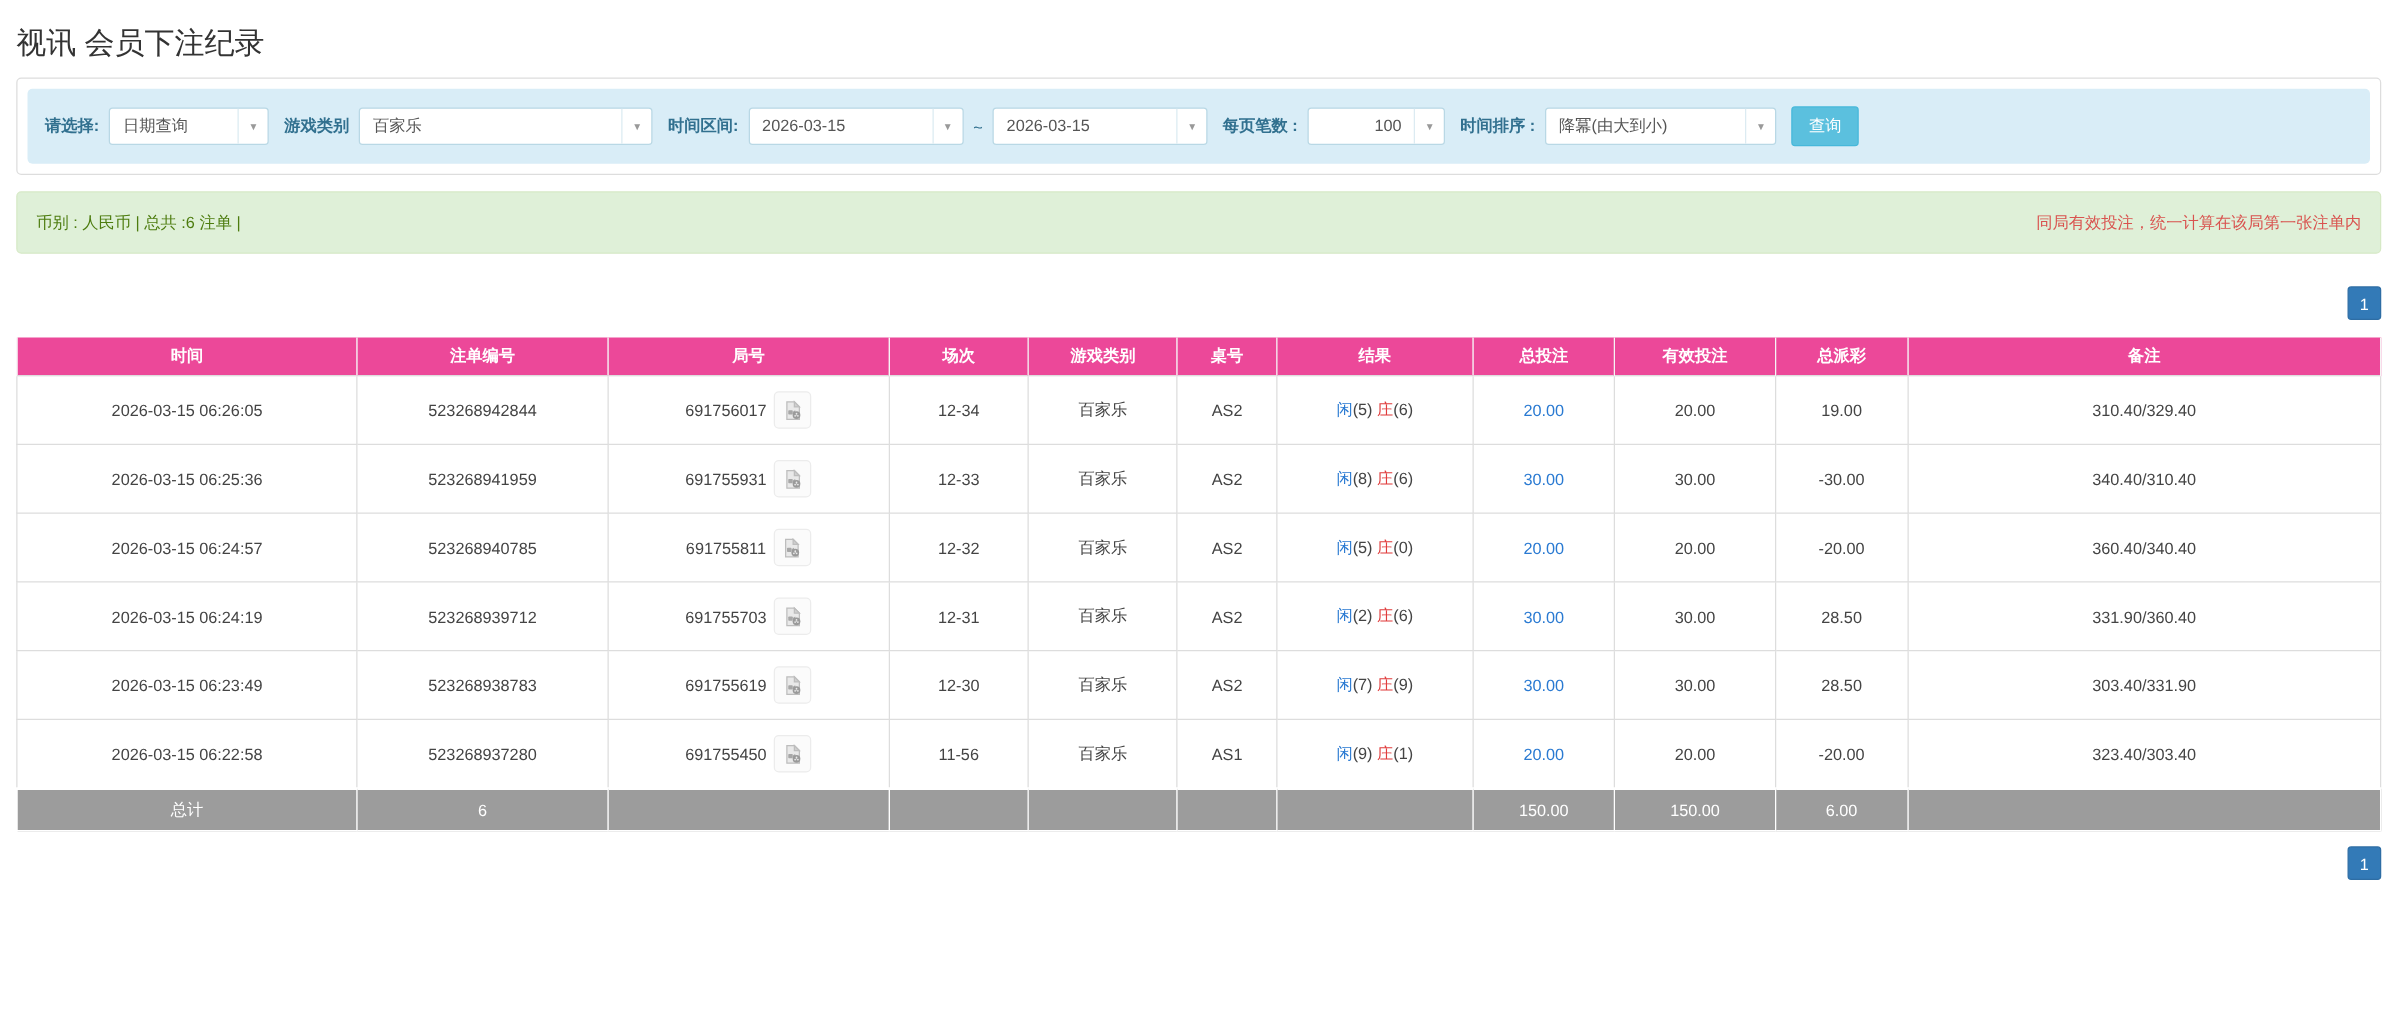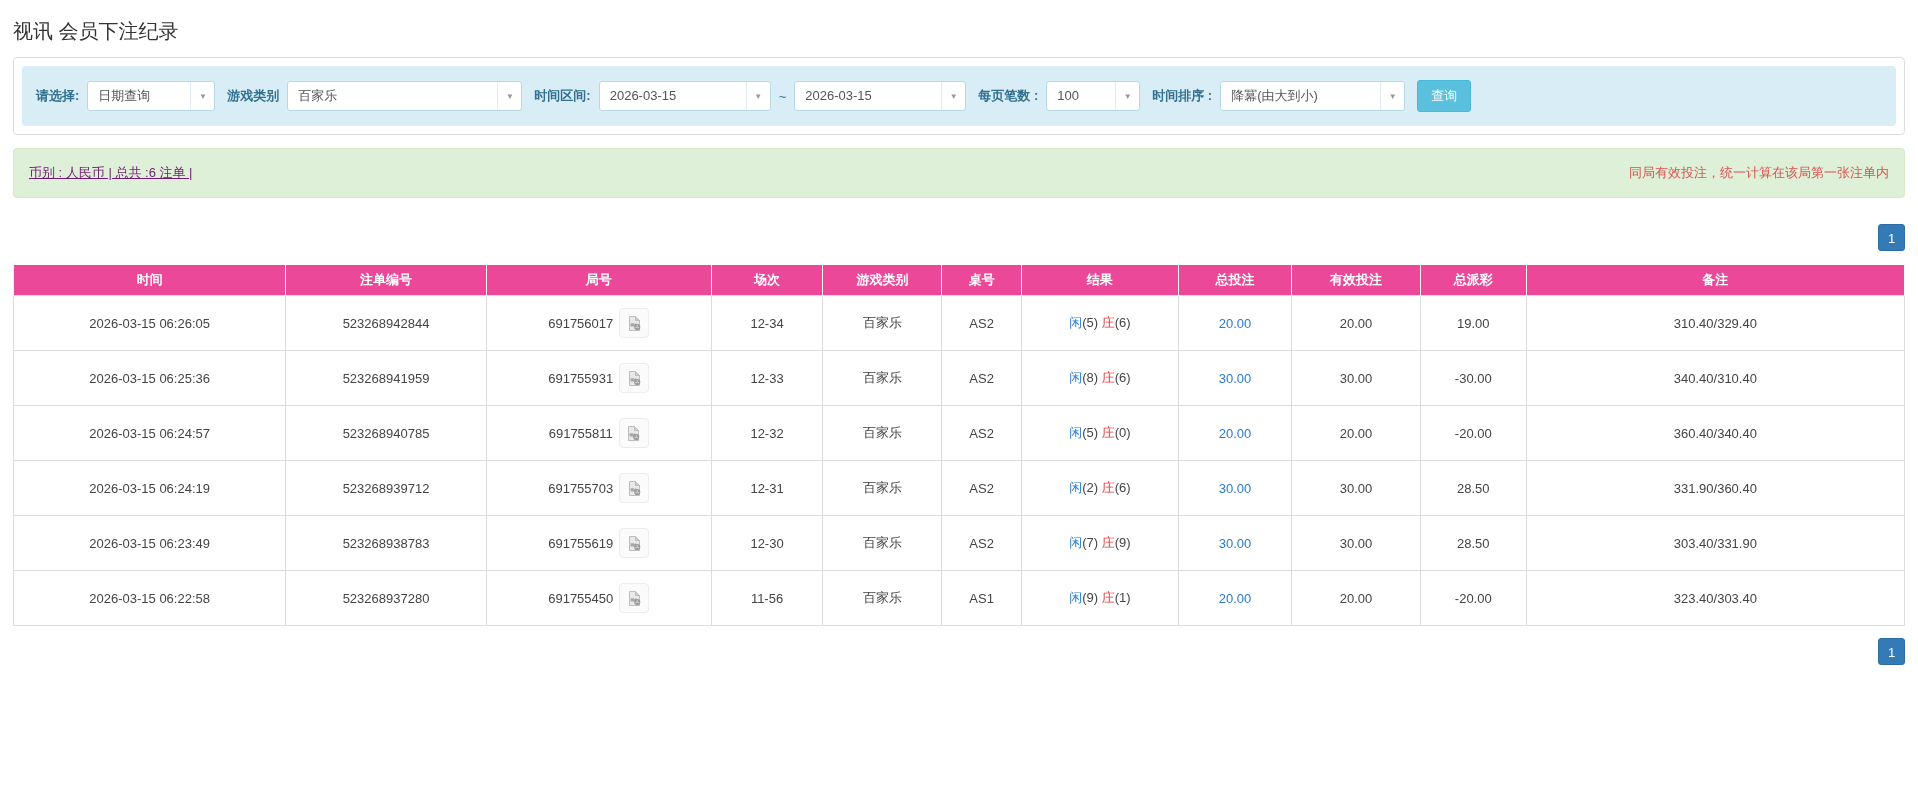--- a/index.html
+++ b/index.html
@@ -1,34 +1,34 @@
 <!DOCTYPE html>
 <html><head>
 <meta charset="utf-8">
 <style>
   * { margin:0; padding:0; box-sizing:border-box; }
   html,body { background:#fff; font-family:"Liberation Sans","DejaVu Sans",sans-serif; }
   body { width:1918px; min-height:808px; padding:12px 13px; color:#333; }
 
-  .page-title { font-size:20px; font-weight:400; color:#333; padding:6px 0 12px 0; }
+  .page-title { font-size:24px; font-weight:400; color:#333; padding:6px 0 12px 0; }
 
   
   .filter-card { border:1px solid #ddd; border-radius:4px; padding:8px; background:#fff; }
   .filter-bar { background:#d9edf7; border-radius:4px; padding:14px 10px; display:flex; align-items:center; gap:8px; }
   .f-label { color:#31708f; font-weight:bold; font-size:13px; white-space:nowrap; margin-left:4px; }
   .sel { display:inline-flex; align-items:stretch; background:#fff; border:1px solid #b9d8e5; border-radius:3px; height:30px; cursor:pointer; }
   .sel-value { padding:0 10px; line-height:28px; font-size:13px; color:#555; flex:1; white-space:nowrap; overflow:hidden; }
   .sel-caret { width:24px; border-left:1px solid #dcebf2; display:flex; align-items:center; justify-content:center; color:#999; font-size:8px; }
-  .w150 { width:128px; } .w235 { width:235px; } .w148 { width:172px; } .w110 { width:94px; } .w185 { width:185px; }
+  .w150 { width:128px; } .w235 { width:235px; } .w148 { width:172px; } .w110 { width:110px;text-align:right; } .w185 { width:185px; }
   .tilde { color:#31708f; font-size:13px; }
   .btn-search { background:#5bc0de; border:1px solid #46b8da; color:#fff; font-size:13px; border-radius:3px; padding:6px 13px; cursor:pointer; margin-left:4px; }
 
   
   .summary-bar { margin-top:13px; background:#dff0d8; border:1px solid #d6e9c6; border-radius:4px; padding:15px; display:flex; justify-content:space-between; align-items:center; }
-  .summary-left { color:#701a75; font-size:13px;text-decoration:underline; }
+  .summary-left { color:#4d7c0f; font-size:13px; }
   .summary-right { color:#d9534f; font-size:13px; }
 
   
   .pagination-row { text-align:right; }
   .pagination-top { margin:26px 0 14px 0; }
   .pagination-bottom { margin:12px 0 0 0; }
   .page-btn { display:inline-block; min-width:27px; height:27px; line-height:27px; background:#337ab7; border:1px solid #2e6da4; color:#fff; border-radius:3px; text-align:center; font-size:13px; text-decoration:none; cursor:pointer; }
 
   
   table.records { width:100%; border-collapse:collapse; table-layout:fixed; }
@@ -300,18 +300,31 @@
           </span></td>
         <td>11-56</td>
         <td>百家乐</td>
         <td>AS1</td>
         <td><span class="blue">闲</span><span>(9) </span><span class="red">庄</span><span>(1)</span></td>
         <td><a class="amount-link">20.00</a></td>
         <td>20.00</td>
         <td class="neg">-20.00</td>
         <td>323.40/303.40</td>
       </tr>
+      <tr class="sum-row">
+        <td>总计</td>
+        <td>6</td>
+        <td></td>
+        <td></td>
+        <td></td>
+        <td></td>
+        <td></td>
+        <td>150.00</td>
+        <td>150.00</td>
+        <td>6.00</td>
+        <td></td>
+      </tr>
     </tbody>
 </table>
 
 <div class="pagination-row pagination-bottom">
   <a class="page-btn">1</a>
 </div>
 
 </body></html>

